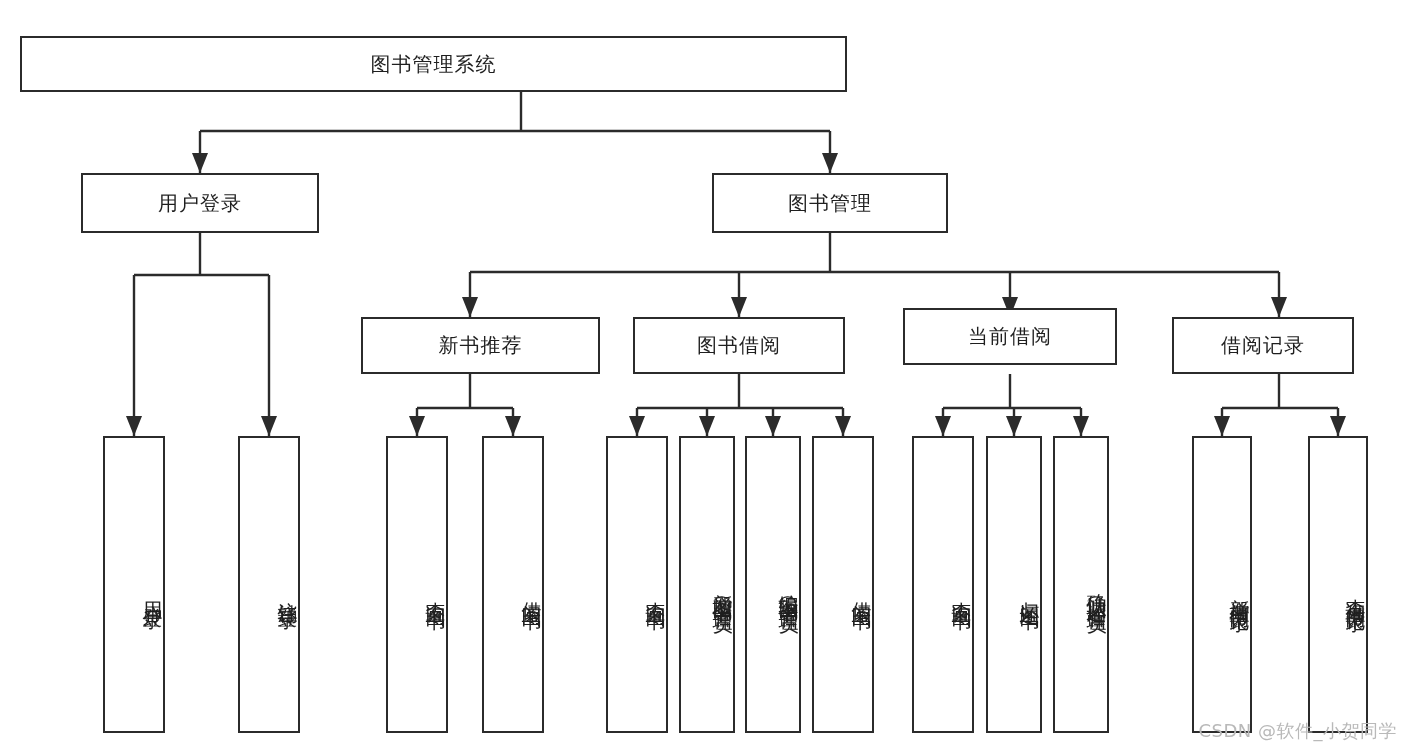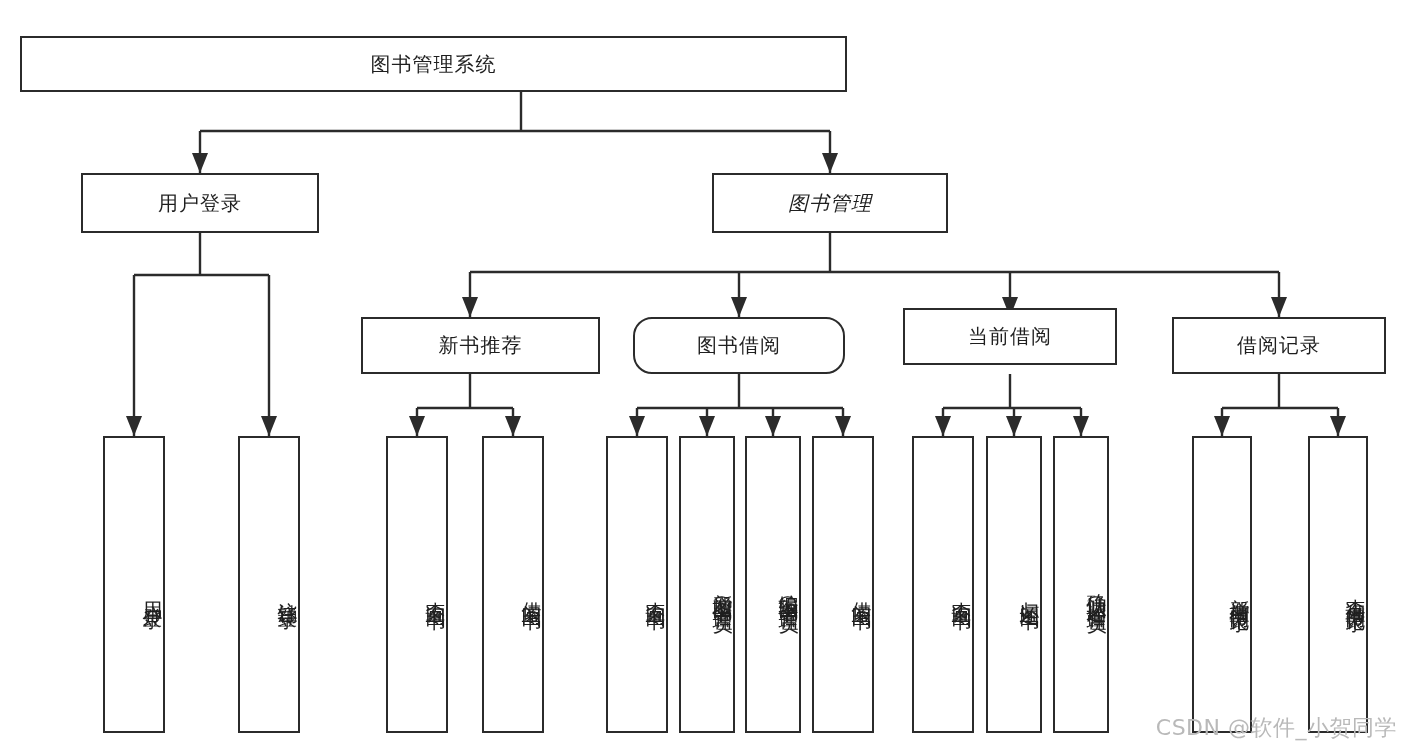--- a/index.html
+++ b/index.html
@@ -55,21 +55,21 @@
   }
   #edge-layer polygon.arrowhead{
     fill:#2b2b2b;
     stroke:none;
   }
 
   #watermark{
     position:absolute;
     right:8px;
     bottom:4px;
-    font-size:22px;
+    font-size:18px;
     color:#b9b9b9;
     letter-spacing:0.5px;
     white-space:nowrap;
     font-family:"DejaVu Sans","Liberation Sans",sans-serif;
   }
 </style>
 </head>
 <body>
 
 <div id="diagram-root">
@@ -129,33 +129,33 @@
       <polygon points="1330,416 1346,416 1338,436" class="arrowhead"></polygon>
     </svg>
 
   <div id="node-layer">
       <div class="node horizontal" style="left: 20px; top: 22px; width: 827px; height: 56px; margin-top: 14px;">
         <span class="label">图书管理系统</span>
       </div>
       <div class="node horizontal" style="left: 81px; top: 173px; width: 238px; height: 60px;">
         <span class="label">用户登录</span>
       </div>
-      <div class="node horizontal" style="left: 712px; top: 173px; width: 236px; height: 60px; font-style: italic;">
+      <div class="node horizontal" style="left: 712px; top: 173px; width: 236px; height: 60px;">
         <span class="label">图书管理</span>
       </div>
       <div class="node horizontal" style="left: 361px; top: 317px; width: 239px; height: 57px;">
         <span class="label">新书推荐</span>
       </div>
-      <div class="node horizontal" style="left: 633px; top: 317px; width: 212px; height: 57px; border-radius: 19px;">
+      <div class="node horizontal" style="left: 633px; top: 317px; width: 212px; height: 57px;">
         <span class="label">图书借阅</span>
       </div>
       <div class="node horizontal" style="left: 903px; top: 308px; width: 214px; height: 57px;">
         <span class="label">当前借阅</span>
       </div>
-      <div class="node horizontal" style="left: 1172px; top: 317px; width: 214px; height: 57px; font-family: Liberation Mono, monospace;">
+      <div class="node horizontal" style="left: 1172px; top: 317px; width: 182px; height: 57px; font-family: Liberation Mono, monospace;">
         <span class="label">借阅记录</span>
       </div>
       <div class="node vertical" style="left: 103px; top: 436px; width: 62px; height: 297px;">
         <span class="label">用户登录</span>
       </div>
       <div class="node vertical" style="left: 238px; top: 436px; width: 62px; height: 297px;">
         <span class="label">注销登录</span>
       </div>
       <div class="node vertical" style="left: 386px; top: 436px; width: 62px; height: 297px;">
         <span class="label">查询图书</span>

